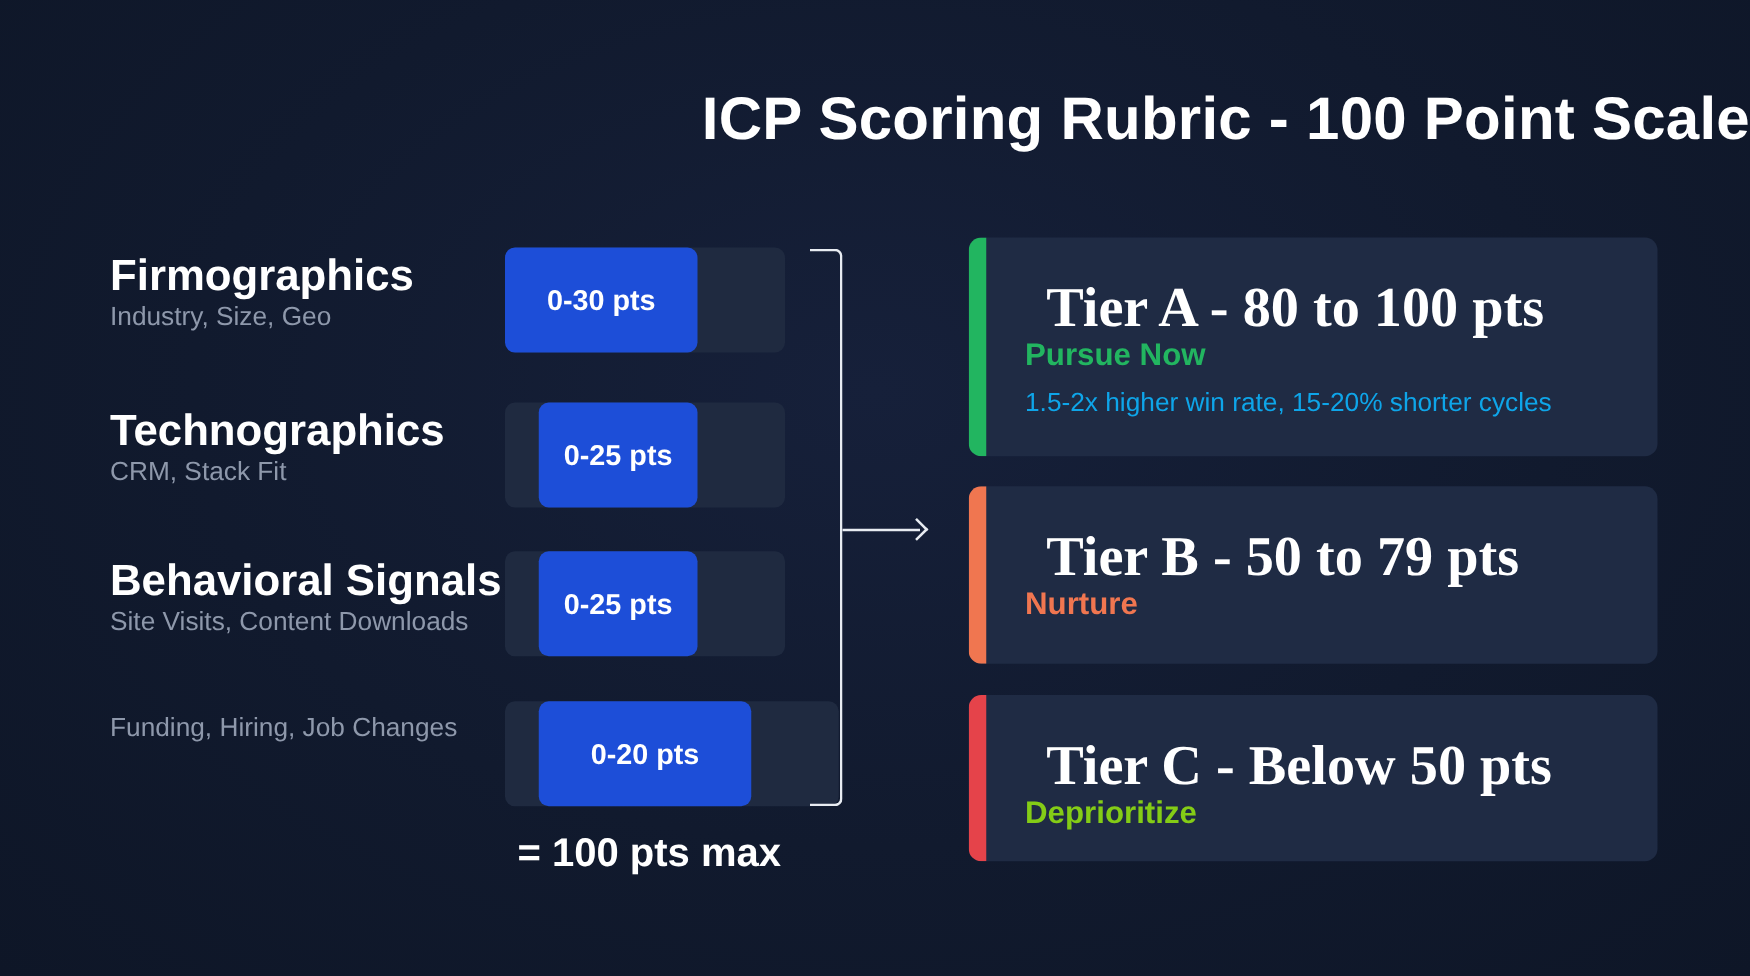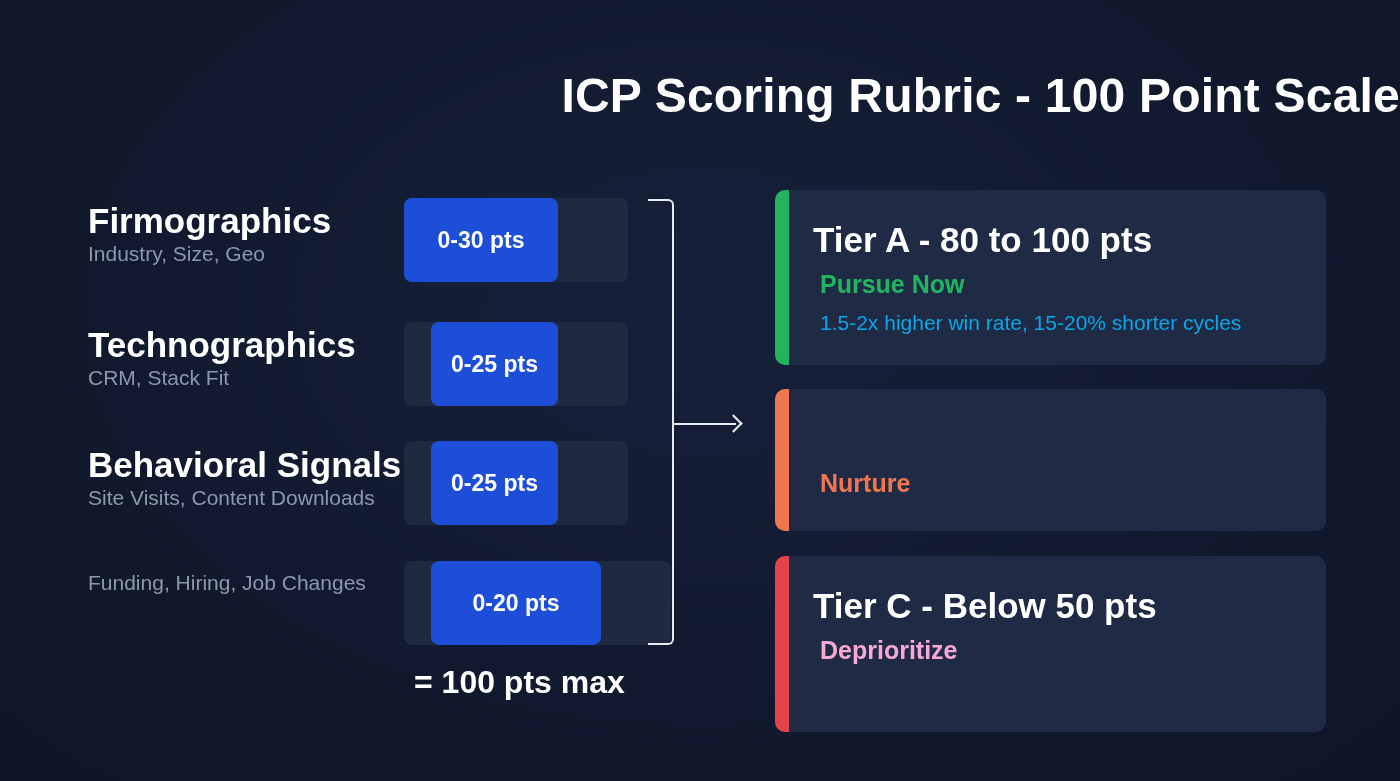--- a/index.html
+++ b/index.html
@@ -41,21 +41,21 @@
   .arrow-head {
     position:absolute; left:727px; top:417px; width:11px; height:11px;
     border-top:2px solid #e8ecf2; border-right:2px solid #e8ecf2;
     transform:rotate(45deg);
   }
   .tier {
     position:absolute; left:775px; width:551px;
     background:#1f2b44; border-radius:10px; overflow:hidden;
   }
   .tier .bar { position:absolute; left:0; top:0; bottom:0; width:14px; }
-  .tier-title { position:absolute; left:38px; font-size:35px; font-weight:700; }
+  .tier-title { position:absolute; left:62px; font-size:45px; font-weight:700;font-family:Liberation Serif, serif; }
   .tier-action { position:absolute; left:45px; font-size:25px; font-weight:700; }
   .tier-note { position:absolute; left:45px; font-size:21px; color:#0ea5e9; }
 </style>
 </head>
 <body>
 
 <div class="title">ICP Scoring Rubric - 100 Point Scale</div>
 
 <div class="cat" style="top:204px;">
   <div class="cat-name">Firmographics</div>
@@ -96,20 +96,21 @@
 
 <div class="tier" style="top:190px; height:175px;">
   <div class="bar" style="background:#22b560;"></div>
   <div class="tier-title" style="top:30px;">Tier A - 80 to 100 pts</div>
   <div class="tier-action" style="top:80px; color:#22b560;">Pursue Now</div>
   <div class="tier-note" style="top:121px;">1.5-2x higher win rate, 15-20% shorter cycles</div>
 </div>
 
 <div class="tier" style="top:389px; height:142px;">
   <div class="bar" style="background:#f07650;"></div>
+  <div class="tier-title" style="top:30px;">Tier B - 50 to 79 pts</div>
   <div class="tier-action" style="top:80px; color:#f07650;">Nurture</div>
 </div>
 
-<div class="tier" style="top:556px; height:176px;">
+<div class="tier" style="top:556px; height:133px;">
   <div class="bar" style="background:#e5434a;"></div>
   <div class="tier-title" style="top:30px;">Tier C - Below 50 pts</div>
-  <div class="tier-action" style="top:80px; color:#f9a8d4;">Deprioritize</div>
+  <div class="tier-action" style="top:80px; color:#84cc16;">Deprioritize</div>
 </div>
 
 </body></html>

